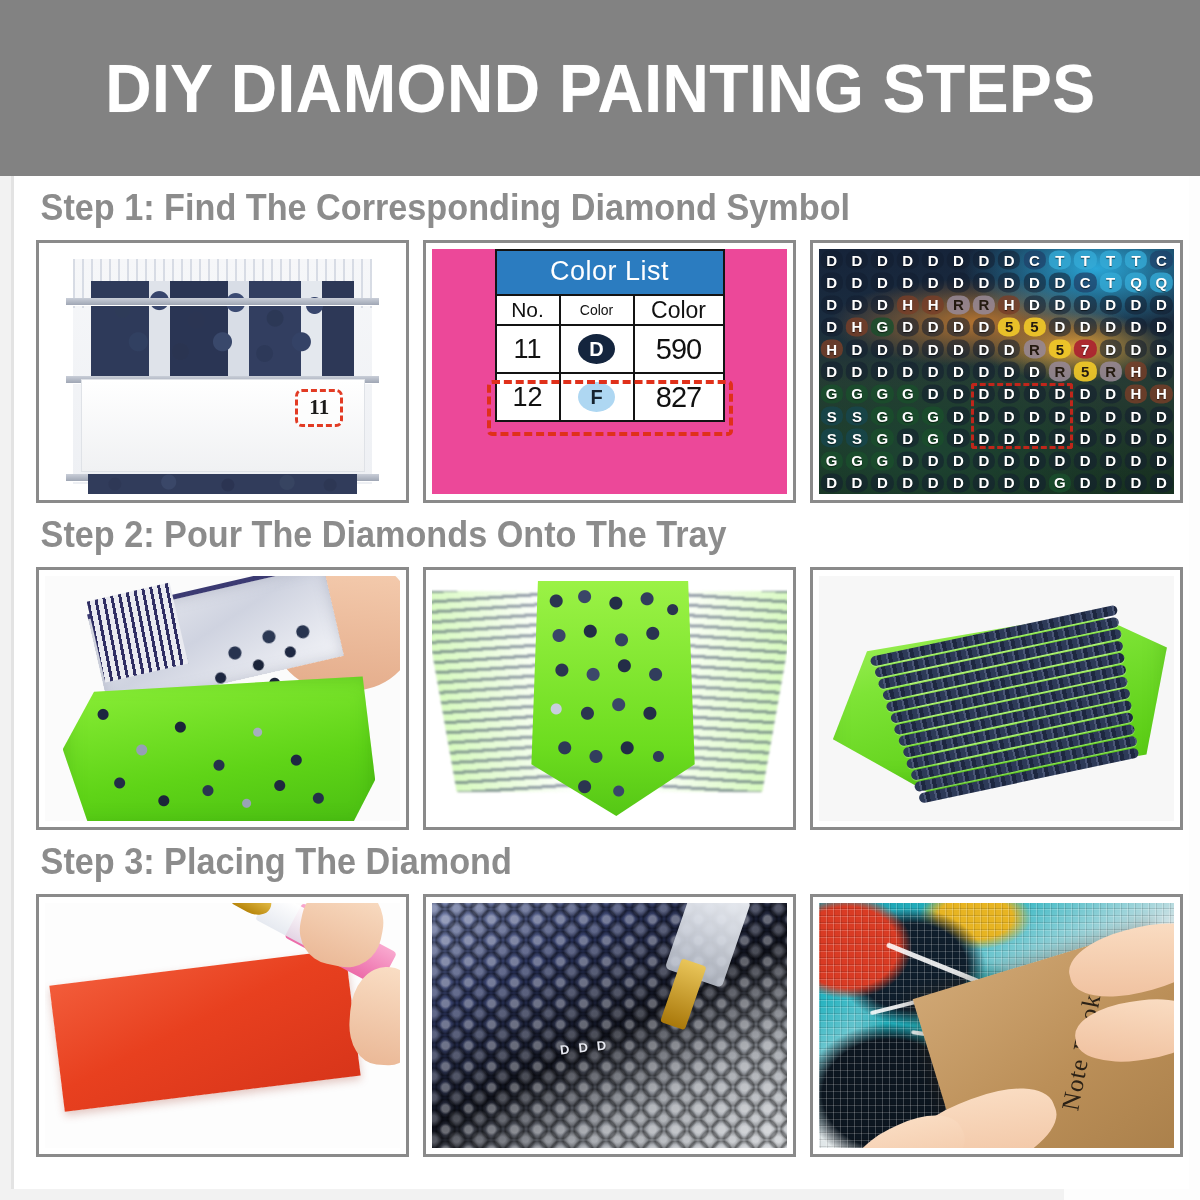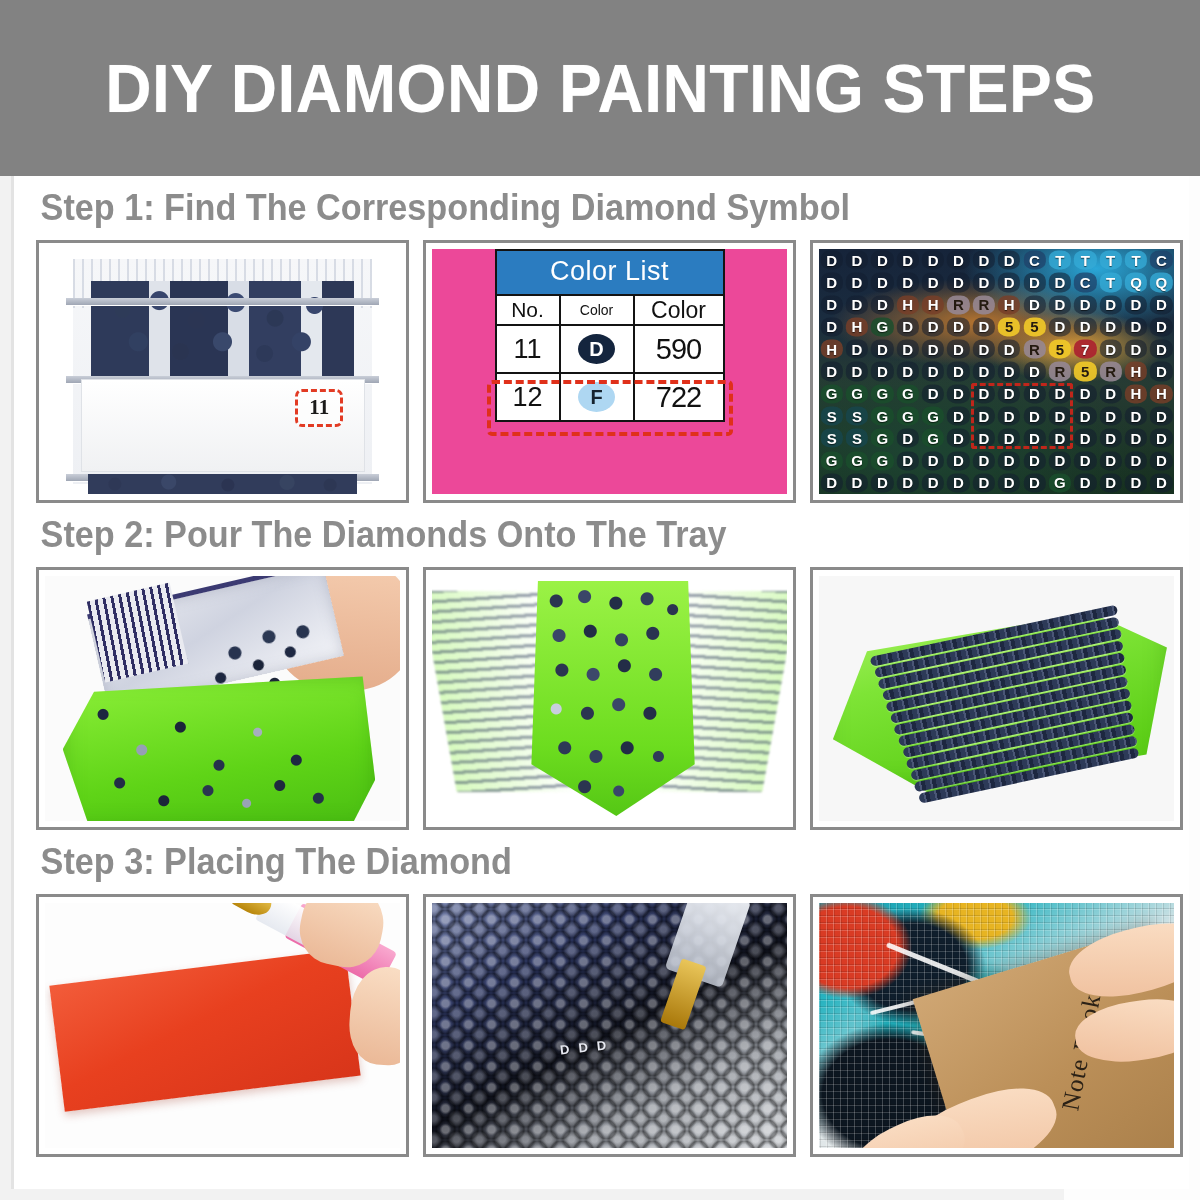--- a/index.html
+++ b/index.html
@@ -516,21 +516,21 @@
                   <td class="cl-sym">
                     <span class="symbol-dot d">D</span>
                   </td>
                   <td class="cl-col">590</td>
                 </tr>
                 <tr>
                   <td class="cl-no">12</td>
                   <td class="cl-sym">
                     <span class="symbol-dot f">F</span>
                   </td>
-                  <td class="cl-col">722</td>
+                  <td class="cl-col">827</td>
                 </tr>
               </tbody>
                   </table>
               <div class="cl-highlight" id="cl-hl" style="top: 131px; height: 56px; border-color: rgb(224, 48, 26);"></div>
             </div>
           </div>
         </div>
 
         <div class="panel">
           <div class="panel-inner">

